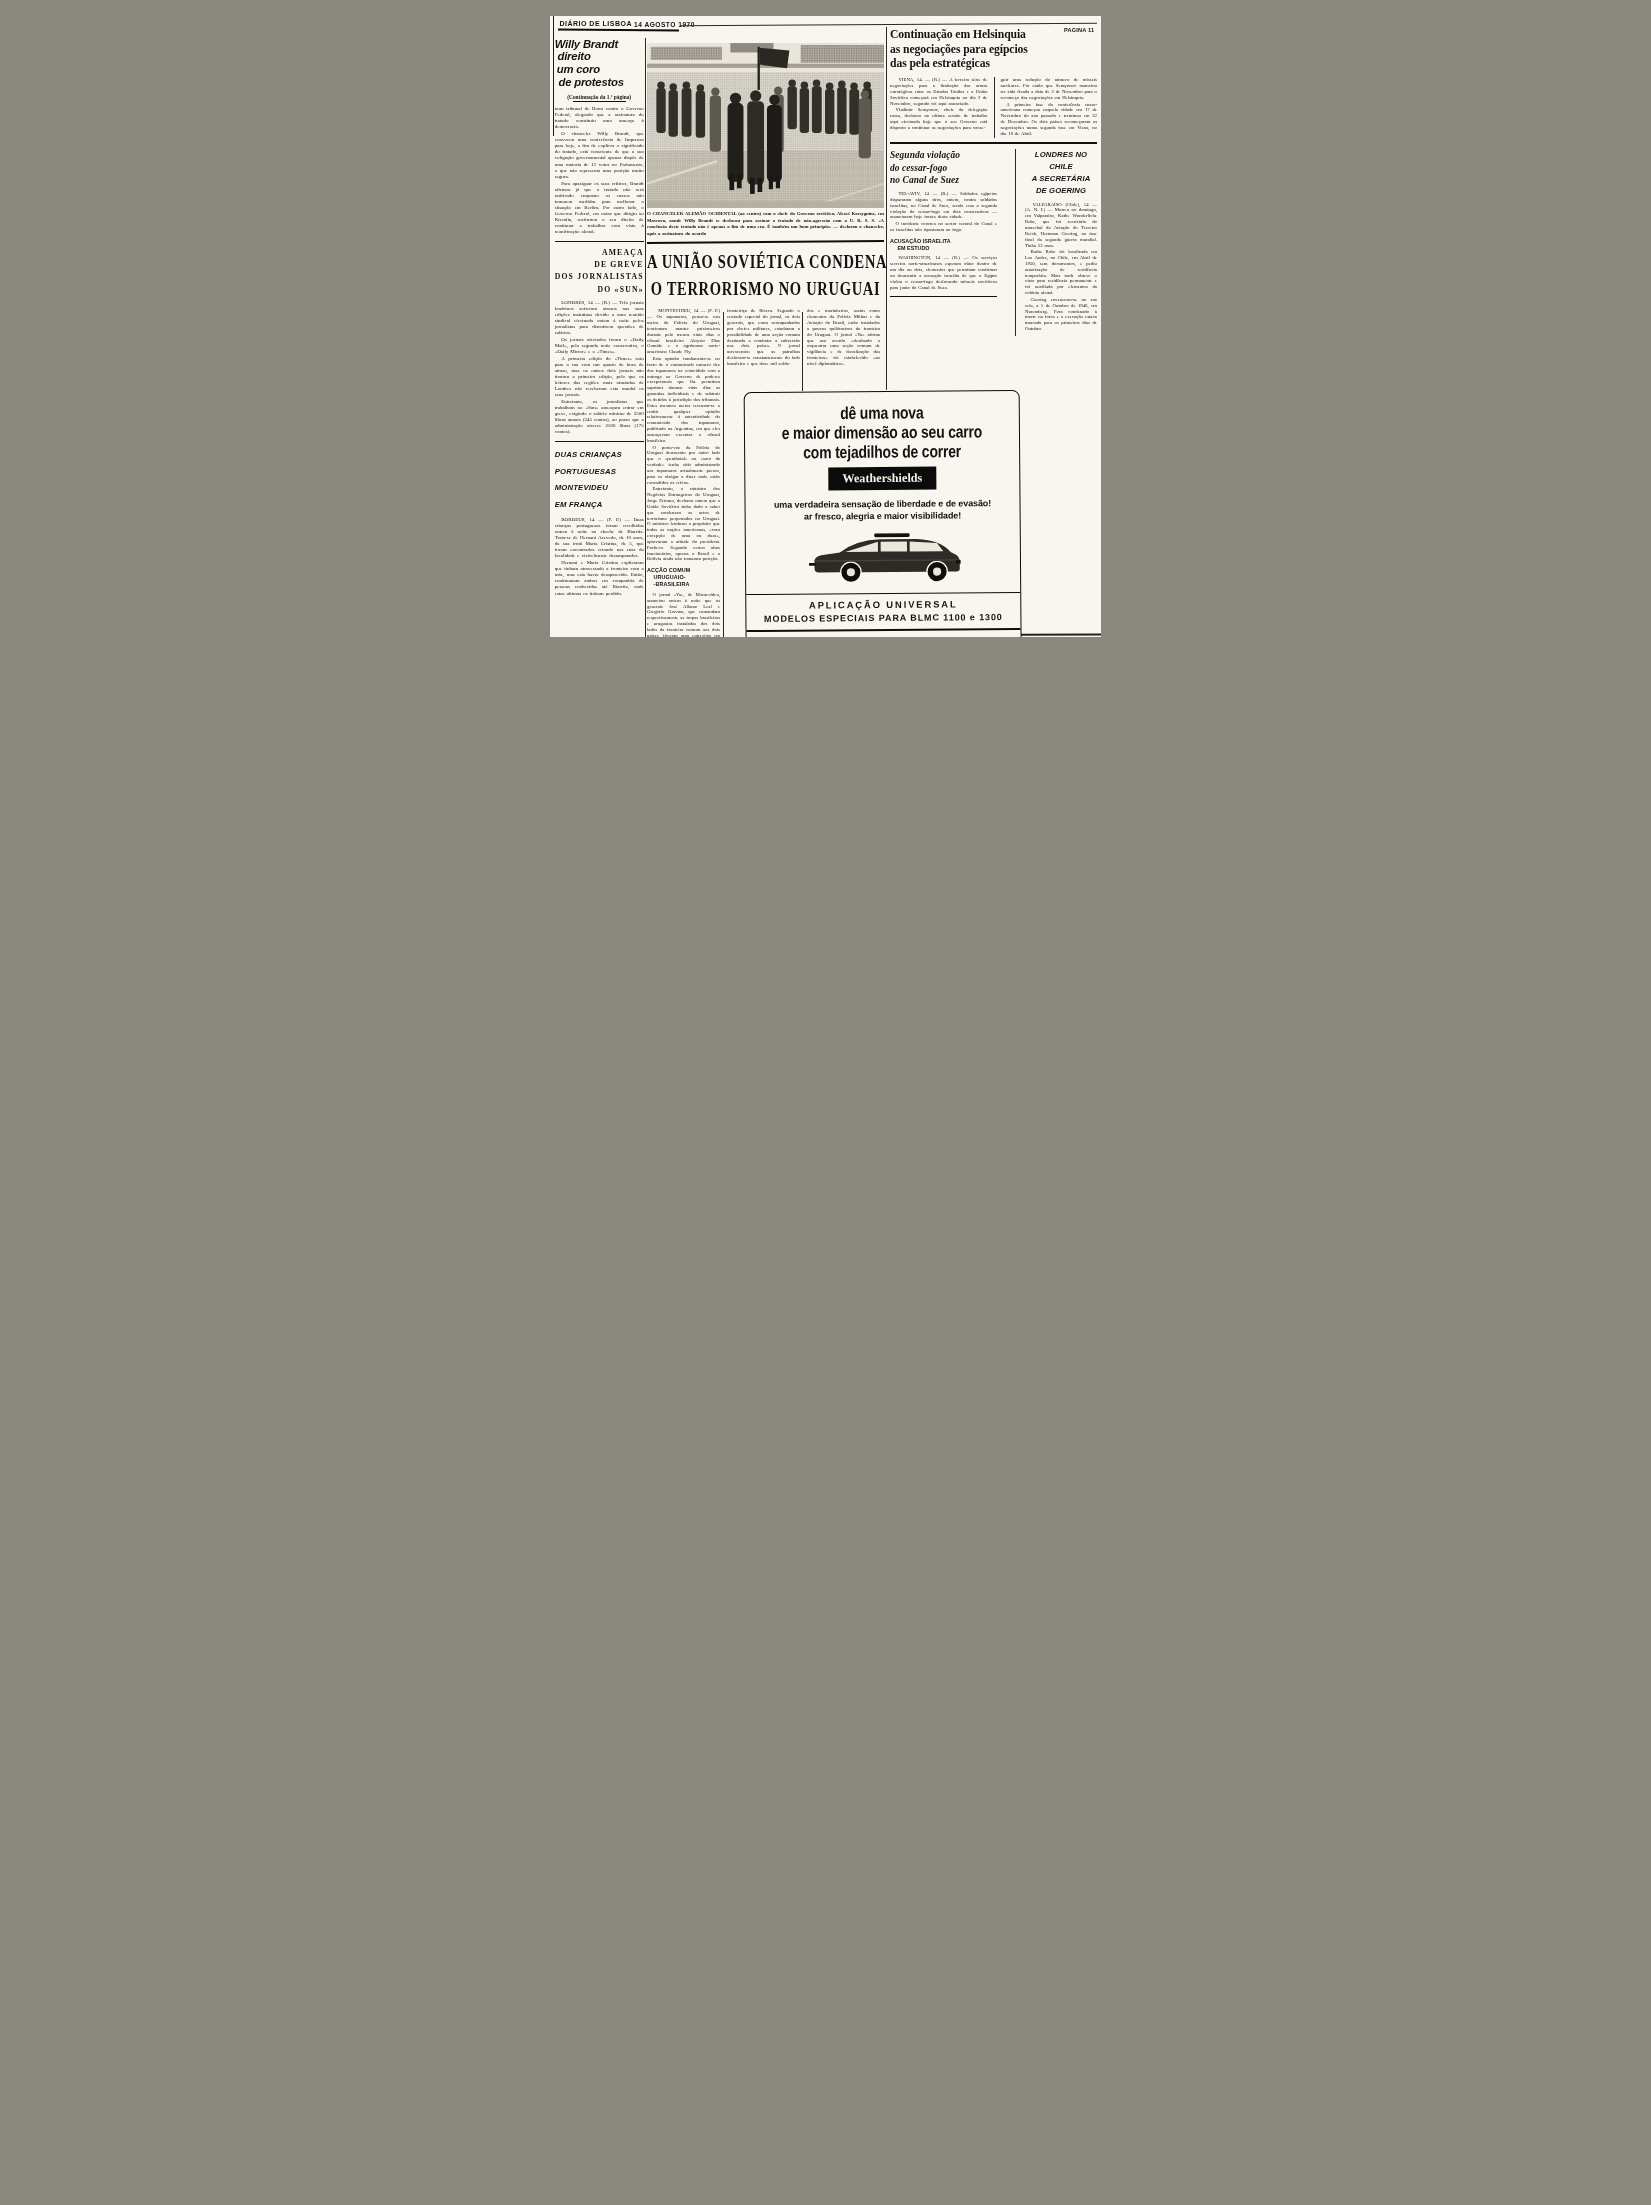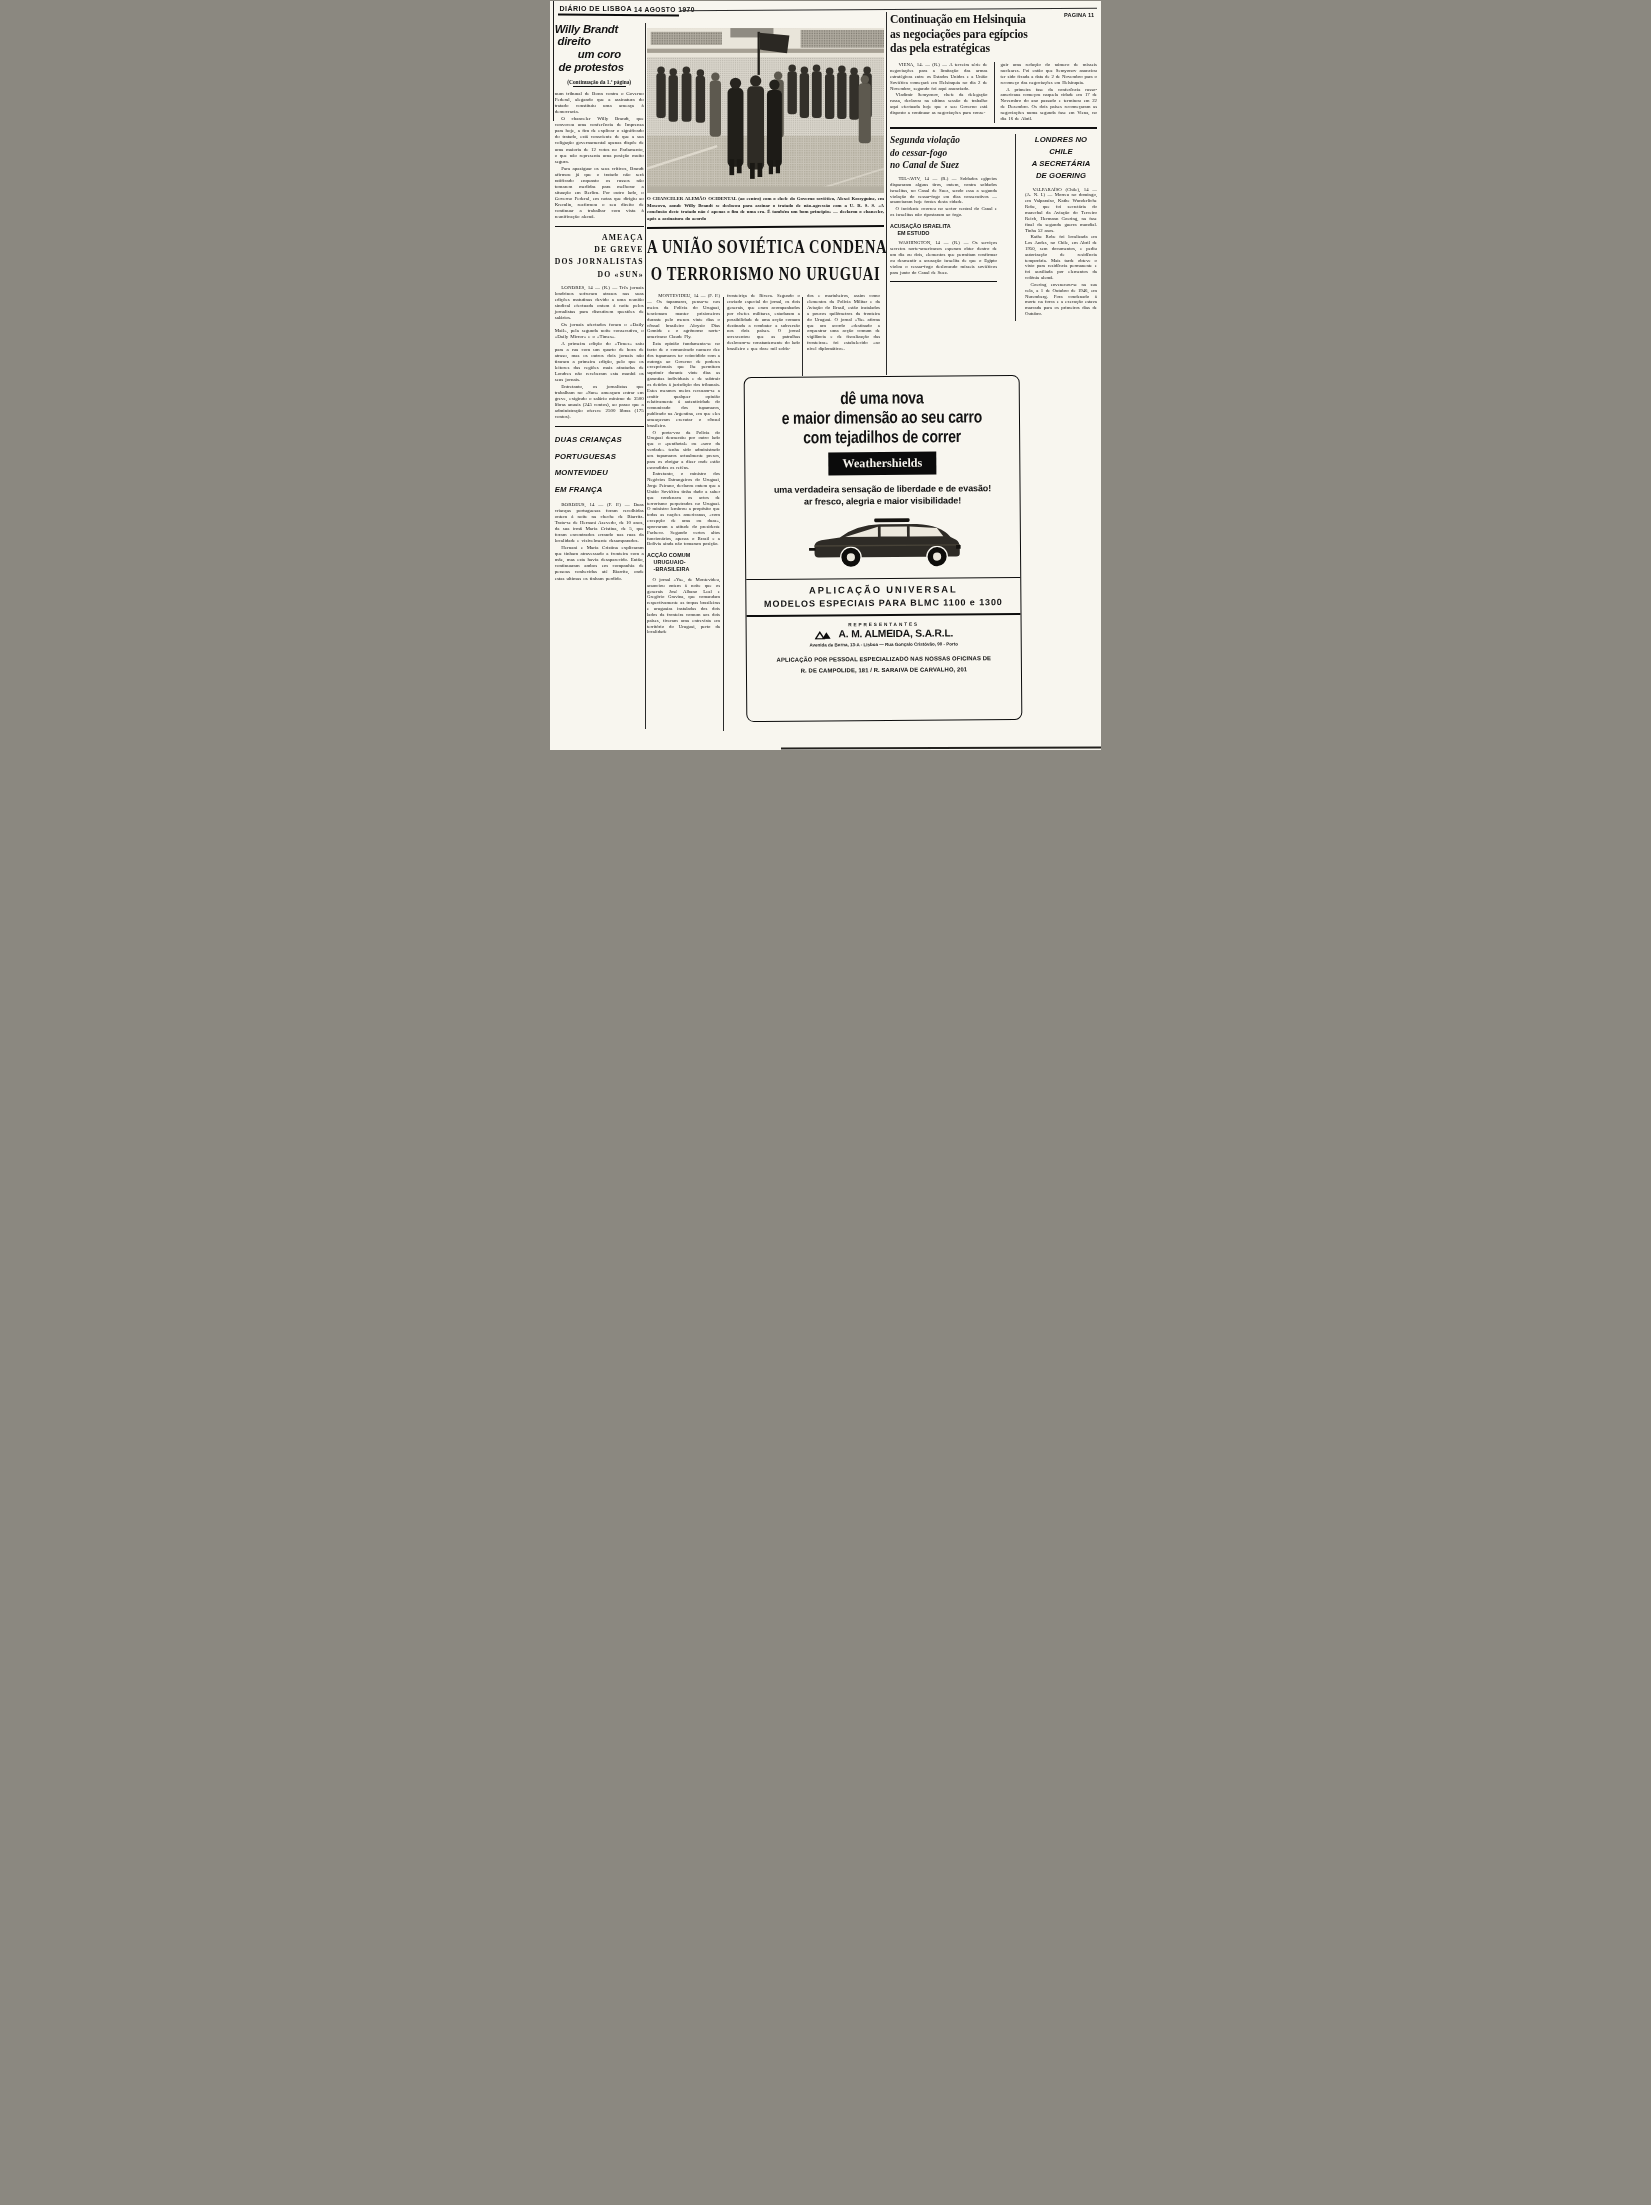--- a/index.html
+++ b/index.html
@@ -1,17 +1,17 @@
 <!DOCTYPE html>
 <html style="font-size:7.5px"><head>
 <meta charset="utf-8">
 <style>
   html,body { margin:0; padding:0; background:#8b8880; }
   .page {
-    position:relative; width:551px; height:749px; margin:1px auto;
+    position:relative; width:551px; height:621px; margin:16px auto;
     background:#f8f6ef;
     background-image: radial-gradient(rgba(0,0,0,0.025) 0.5px, transparent 0.5px);
     background-size:3.3px 3.3px;
     color:#131313; overflow:hidden;
     font-family:"Liberation Serif","DejaVu Serif",serif;
   }
   .v-rule { position:absolute; width:0.5px; background:#2a2a2a; }
 
   
   .mast-brand { position:absolute; left:9.4px; top:4.2px; font-family:"Liberation Sans","DejaVu Sans",sans-serif; font-weight:bold; font-size:7px; letter-spacing:0.5px; }
@@ -23,21 +23,21 @@
   .edge-mark-bottom { position:absolute; right:0; bottom:1.4px; width:58%; height:1.9px; background:#23221f; transform:rotate(-0.2deg); }
 
   
   .p { font-size:5px; line-height:1.21; text-align:justify; text-indent:6.6px; margin:0 0 0.9px; word-spacing:0.8px; }
   .p-sm { font-size:4.8px; line-height:1.22; text-align:justify; text-indent:5.6px; margin:0 0 0.9px; word-spacing:0.6px; }
 
   
   .col-left { position:absolute; left:4.7px; top:21.6px; width:89px; }
   .brandt-h div { font:italic 900 11.3px/1.12 "Liberation Sans","DejaVu Sans",sans-serif; letter-spacing:-0.2px; }
   .brandt-h div:nth-child(2){ padding-left:2.8px; }
-  .brandt-h div:nth-child(3){ padding-left:23px; }
+  .brandt-h div:nth-child(3){ padding-left:2px; }
   .brandt-h div:nth-child(4){ padding-left:3.8px; }
   .cont-note { text-align:center; font-weight:bold; font-size:5.4px; margin-top:5.6px; }
   .cont-rule { width:53px; height:0.9px; background:#111; margin:1.4px auto 4.2px; }
   .sec-rule  { height:1.4px; background:#161616; margin:5.6px 0 4.7px; }
   .sun-h div { font:bold 7.7px/1.6 "Liberation Serif",serif; text-align:right; letter-spacing:1.2px; }
   .child-h div { font:italic 900 7.7px/2.15 "Liberation Sans",sans-serif; letter-spacing:0.2px; }
 
   
   .mid { position:absolute; left:97px; top:27px; width:237px; }
   .photo-box { width:237px; height:165px; overflow:hidden; }

